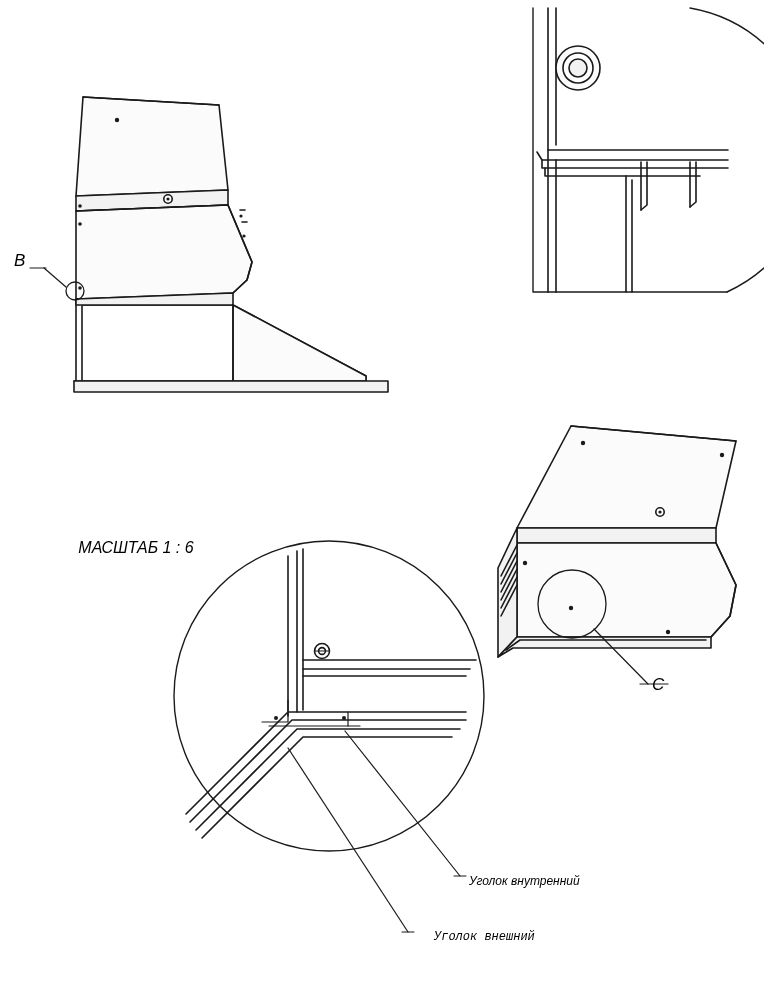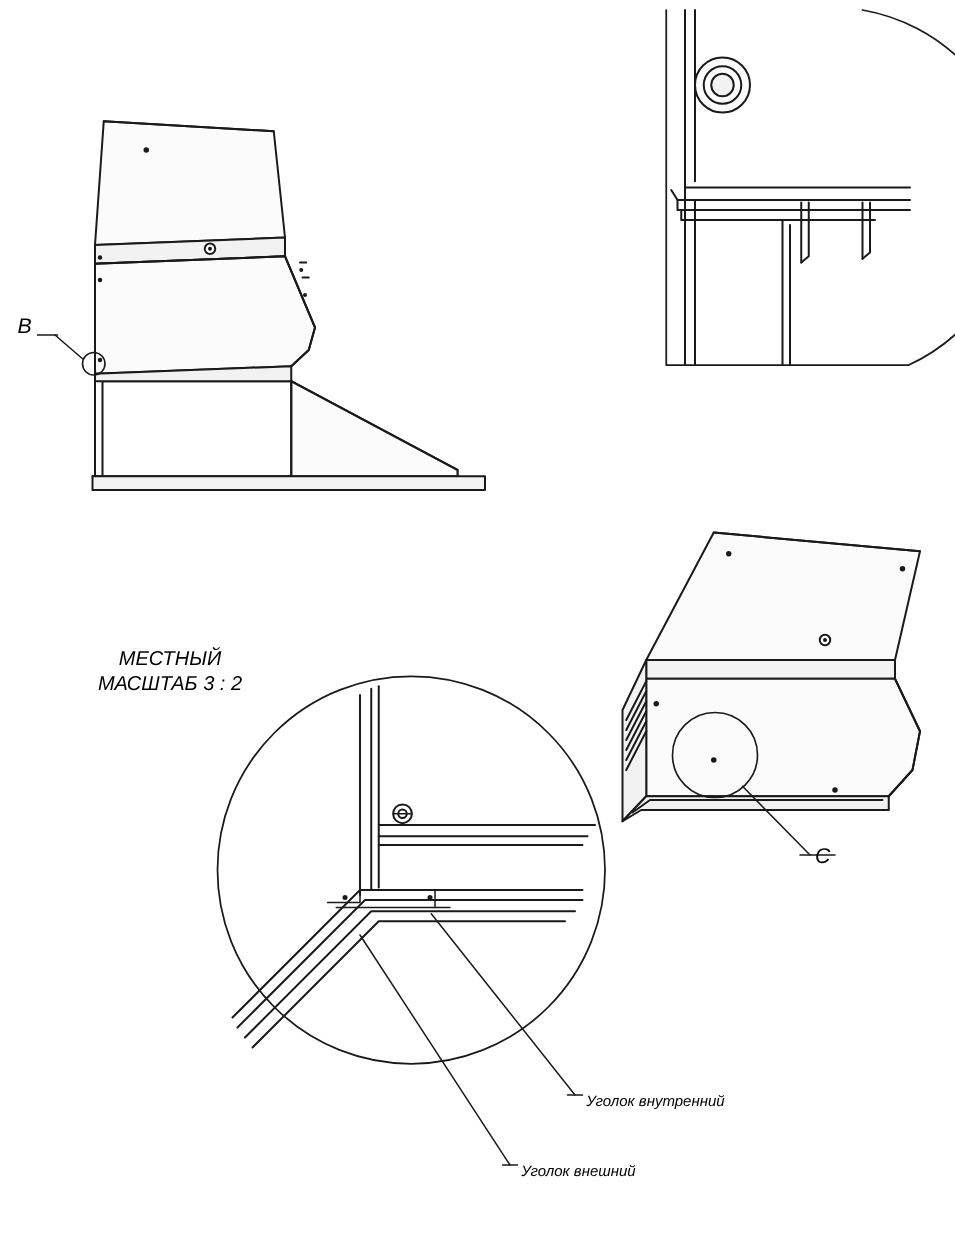--- a/index.html
+++ b/index.html
@@ -188,20 +188,19 @@
         <path d="M402 932 L414 932" stroke-width="1.2"></path>
       </g>
 
     </g>
   </svg>
 
   <div class="lbl lbl-letter" style="left:14px; top:251px;">B</div>
 
   <div class="lbl lbl-letter" style="left:652px; top:675px;">C</div>
 
-  <div class="lbl lbl-scale" style="left:46px; top:518px; width:180px;">МЕСТНЫЙ</div>
-  <div class="lbl lbl-scale" style="left:46px; top:538px; width:180px;">МАСШТАБ 3 : 2</div>
+  <div class="lbl lbl-scale" style="left:46px; top:538px; width:180px;">МАСШТАБ 1 : 6</div>
 
   <div class="lbl lbl-callout" style="left:469px; top:874px;">Уголок внутренний</div>
 
-  <div class="lbl lbl-callout" style="left:417px; top:930px;">Уголок внешний</div>
+  <div class="lbl lbl-callout" style="left:434px; top:930px;font-family:Liberation Mono, monospace;">Уголок внешний</div>
 
 </div>
 
 </body></html>

